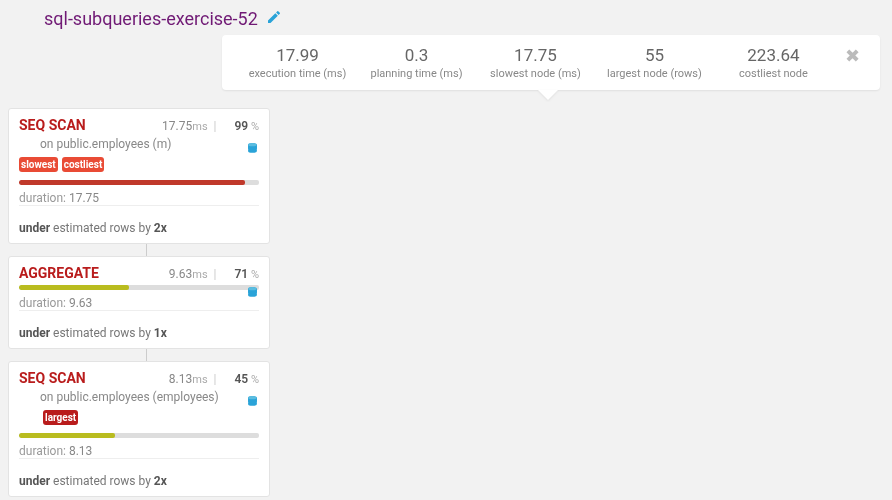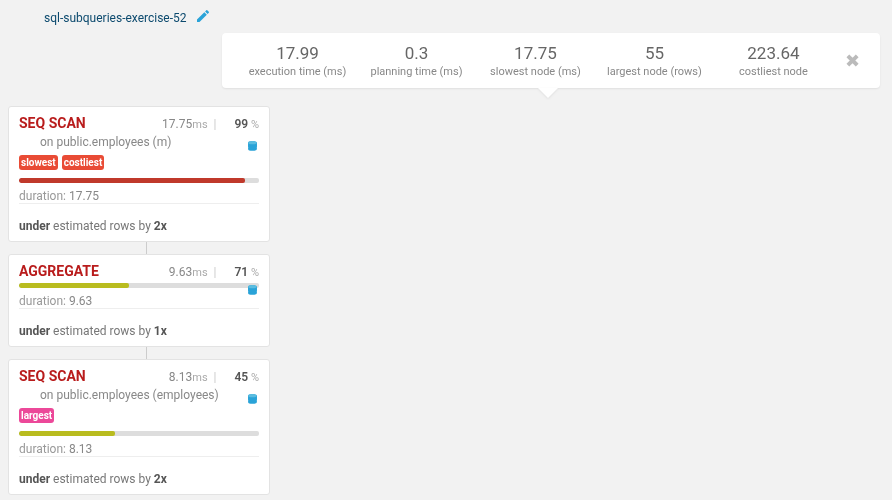--- a/index.html
+++ b/index.html
@@ -12,35 +12,34 @@
     color: #555;
     font-size: 13px;
   }
   .title-row {
     display: flex;
     align-items: center;
     gap: 8px;
     padding: 8px 0 6px 44px;
   }
   .page-title {
-    font-size: 12px;
-    color: #0c4a6e;
+    font-size: 18px;
+    color: #701a75;
     font-weight: 400;
   }
   .edit-icon svg { width: 16px; height: 16px; fill: #2aa3d8; }
 
   .stats-bar-wrap {
     padding: 0 12px;
   }
   .stats-bar {
     background: #fff;
     border-radius: 4px;
     box-shadow: 0 1px 2px rgba(0,0,0,0.08);
     display: flex;
-    align-items: center;
     padding: 10px 16px 10px 16px;
     position: relative;
     margin-left: 210px;
     margin-right: 0;
   }
   .stat {
     flex: 1;
     text-align: center;
   }
   .stat-value {
@@ -127,21 +126,21 @@
 
   .tags { display: flex; gap: 4px; margin-bottom: 8px; }
   .tag {
     font-size: 10px;
     font-weight: 700;
     color: #fff;
     padding: 2px 2px;
     border-radius: 3px;
   }
   .tag-red { background: #e94b35; }
-  .tag-orange { background: #ec4899; }
+  .tag-orange { background: #b91c1c; margin-left: 24px; }
 
   .bar-track {
     width: 100%;
     height: 5px;
     background: #ddd;
     border-radius: 2px;
     overflow: hidden;
     margin-bottom: 6px;
   }
   .bar-fill {

